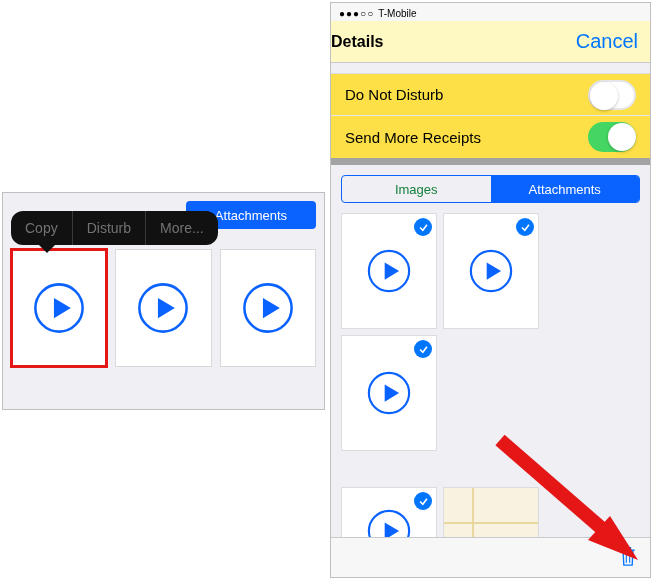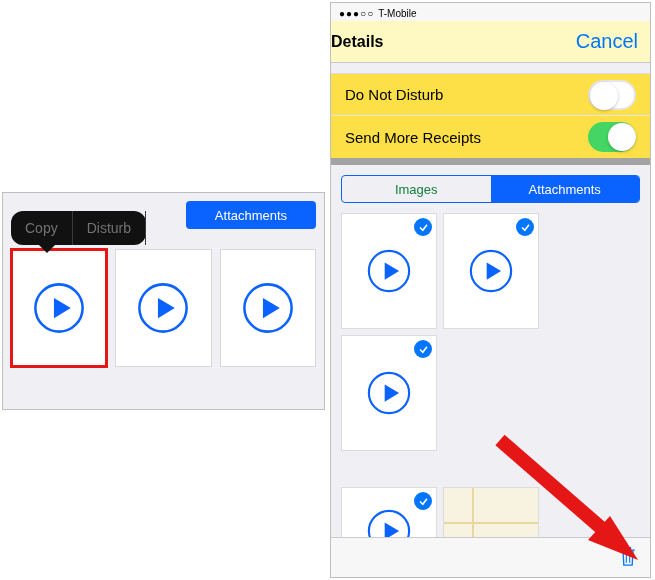--- a/index.html
+++ b/index.html
@@ -128,20 +128,21 @@
 <div class="left-panel">
   <div class="seg-bar-l">
     <div class="seg-l">Attachments</div>
   </div>
 
   <div class="context-menu">
     <div class="mi">Copy</div>
     <div class="sep"></div>
     <div class="mi">Disturb</div>
     <div class="sep"></div>
+    <div class="mi">More...</div>
   </div>
 
   <div class="thumb-row-l">
     <div class="thumb-l sel">
       <svg class="play-icon-lg" viewBox="0 0 64 64">
         <circle cx="32" cy="32" r="28" fill="none" stroke="#0a62ff" stroke-width="3"></circle>
         <path d="M26 20 L46 32 L26 44 Z" fill="#0a62ff"></path>
       </svg>
     </div>
     <div class="thumb-l">

